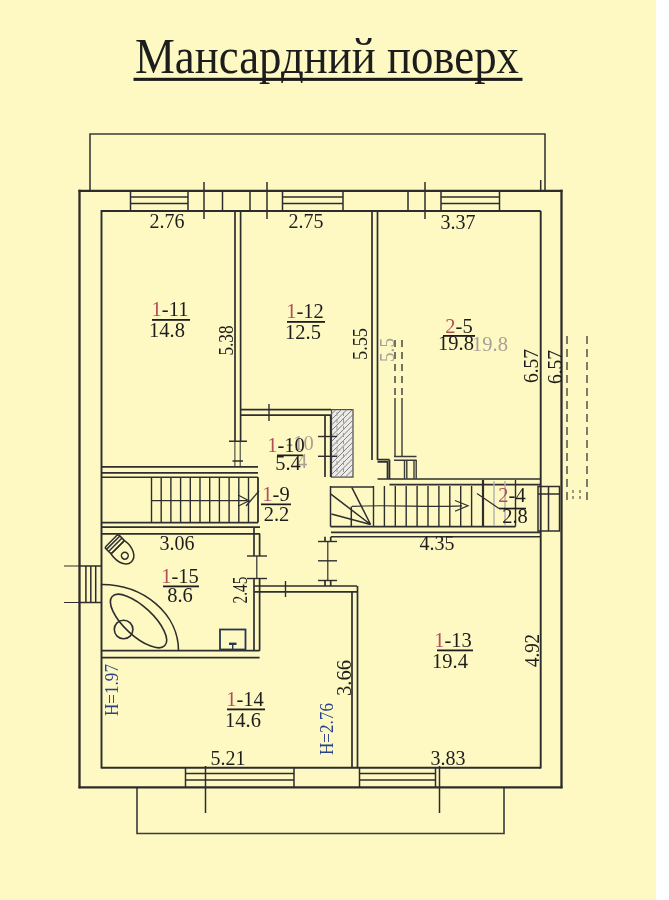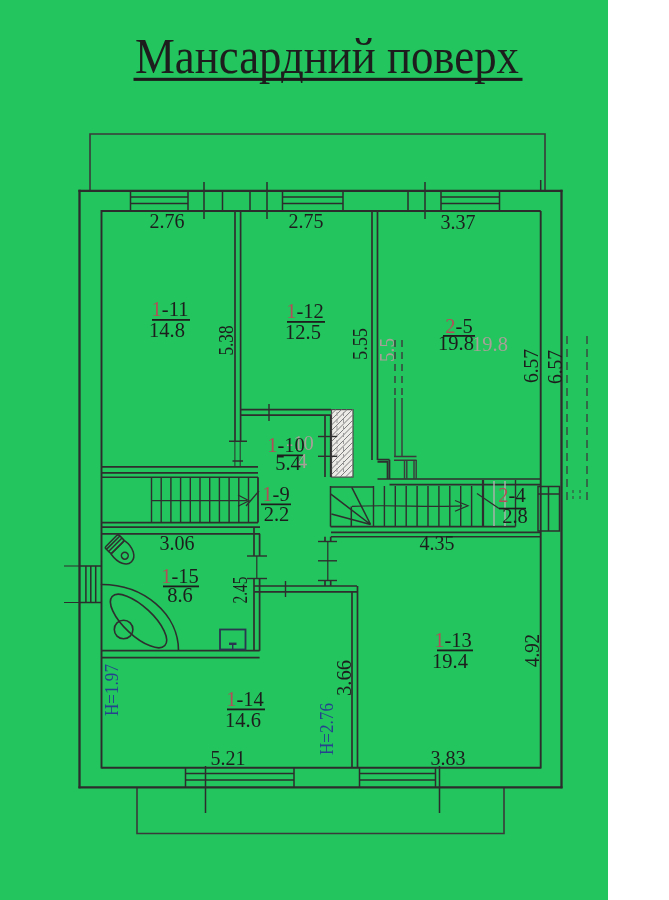--- a/index.html
+++ b/index.html
@@ -1,16 +1,16 @@
 <!DOCTYPE html>
 <html><head>
 <meta charset="utf-8">
 <style>
 html,body{margin:0;padding:0;background:#ffffff;}
-#page{position:relative;width:608px;height:900px;background:#22c55e;overflow:hidden;}
+#page{position:relative;width:656px;height:900px;background:#fef9c3;overflow:hidden;}
 svg{position:absolute;left:0;top:0;}
 text{font-family:"Liberation Serif",serif;fill:#1d1d1d;}
 .dim{font-size:20px;}
 .lbl{font-size:20.5px;}
 .red{fill:#b34e58;}
 .blue{fill:#27418f;font-size:19px;}
 .ghost{fill:#a89f98;}
 </style>
 </head>
 <body>

